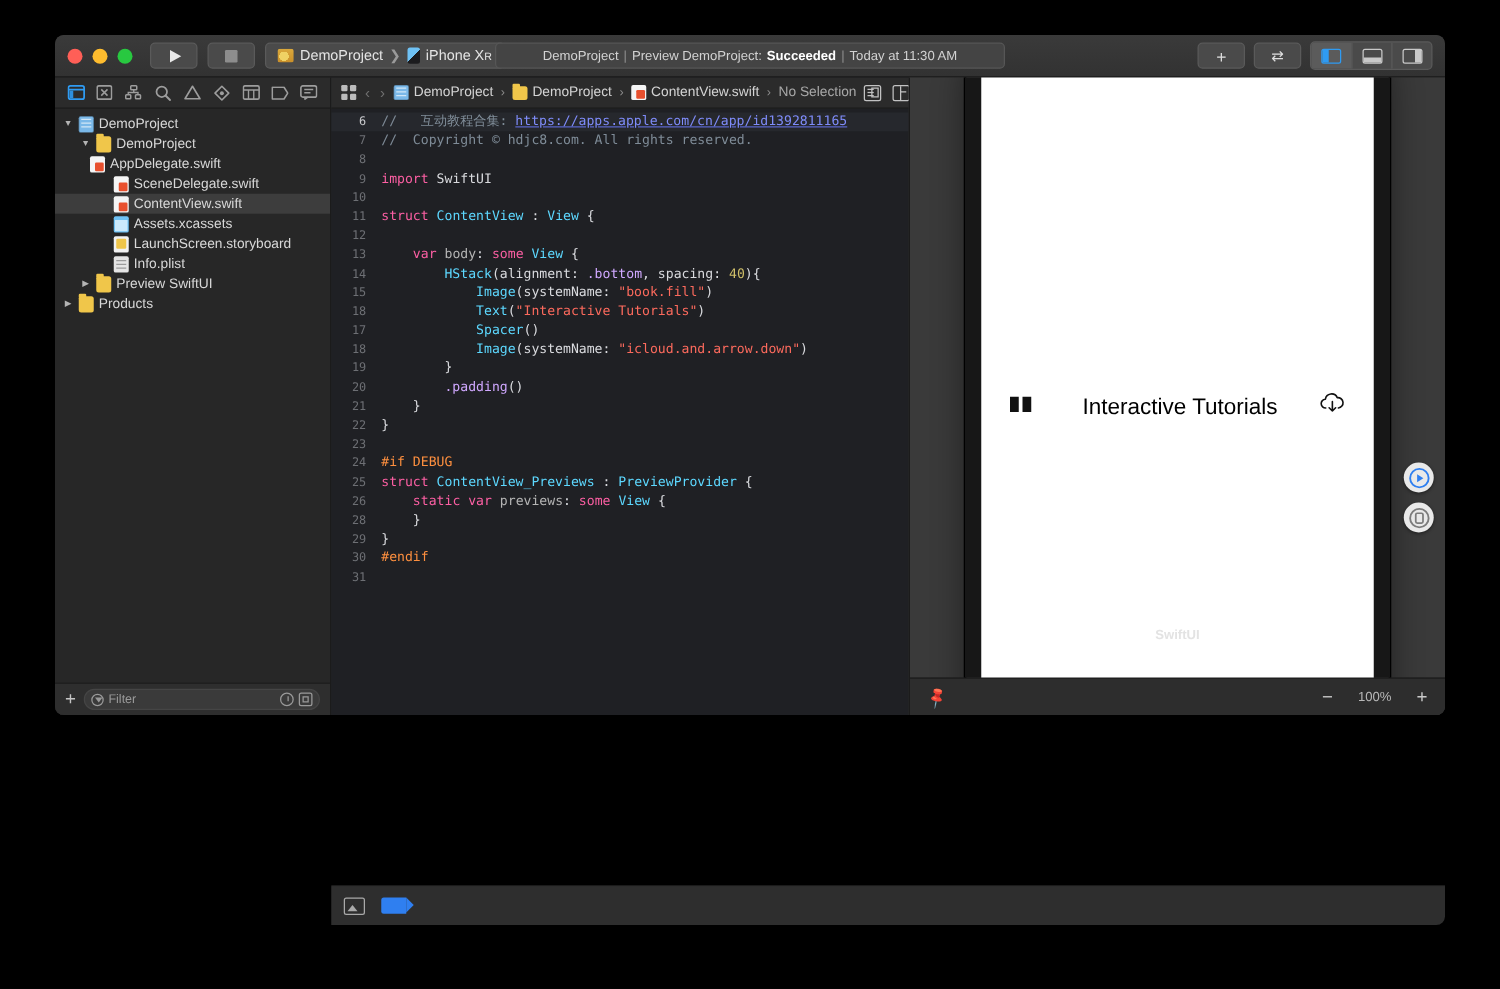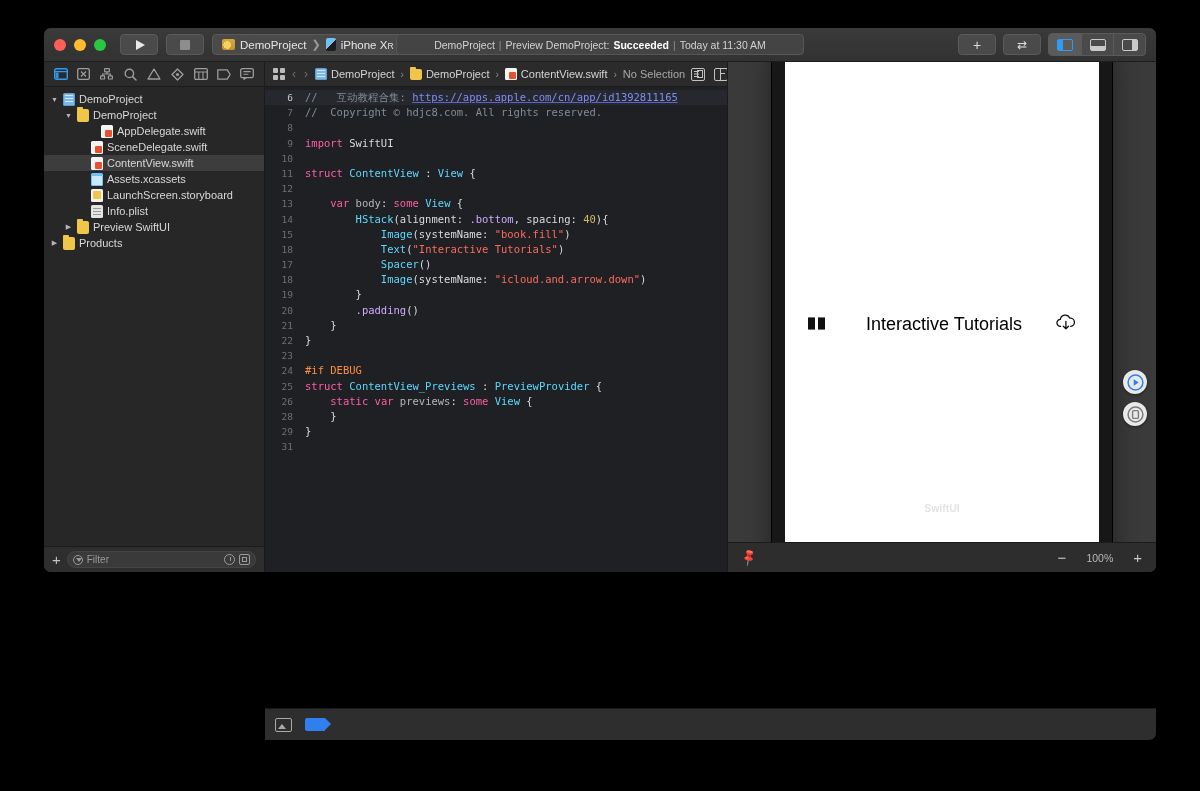--- a/index.html
+++ b/index.html
@@ -388,21 +388,21 @@
           <div class="row" style="padding-left: 6px;">
             <span class="tw">▼</span>
             <span class="fi proj"></span>
             <span>DemoProject</span>
           </div>
           <div class="row" style="padding-left: 20px;">
             <span class="tw">▼</span>
             <span class="fi folder"></span>
             <span>DemoProject</span>
           </div>
-          <div class="row" style="padding-left: 44px;">
+          <div class="row" style="padding-left: 15px;">
             <span class="tw"></span>
             <span class="fi swift"></span>
             <span>AppDelegate.swift</span>
           </div>
           <div class="row" style="padding-left: 34px; align-items: center;">
             <span class="tw"></span>
             <span class="fi swift"></span>
             <span>SceneDelegate.swift</span>
           </div>
           <div class="row sel" style="padding-left: 34px;">
@@ -494,20 +494,21 @@
             <div class="cl"><span class="ln">19</span><span class="src"><span class="pl">        }</span></span></div>
             <div class="cl"><span class="ln">20</span><span class="src"><span class="pl">        </span><span class="fn">.padding</span><span class="pl">()</span></span></div>
             <div class="cl"><span class="ln">21</span><span class="src"><span class="pl">    }</span></span></div>
             <div class="cl"><span class="ln">22</span><span class="src"><span class="pl">}</span></span></div>
             <div class="cl"><span class="ln">23</span><span class="src"></span></div>
             <div class="cl"><span class="ln">24</span><span class="src"><span class="pp">#if</span><span class="pl"> </span><span class="pp">DEBUG</span></span></div>
             <div class="cl"><span class="ln">25</span><span class="src"><span class="kw">struct</span><span class="pl"> </span><span class="ty">ContentView_Previews</span><span class="pl"> : </span><span class="ty">PreviewProvider</span><span class="pl"> {</span></span></div>
             <div class="cl"><span class="ln">26</span><span class="src"><span class="pl">    </span><span class="kw">static</span><span class="pl"> </span><span class="kw">var</span><span class="pl"> </span><span class="prop">previews</span><span class="pl">: </span><span class="kw">some</span><span class="pl"> </span><span class="ty">View</span><span class="pl"> {</span></span></div>
             <div class="cl"><span class="ln">28</span><span class="src"><span class="pl">    }</span></span></div>
             <div class="cl"><span class="ln">29</span><span class="src"><span class="pl">}</span></span></div>
+            <div class="cl"><span class="ln">30</span><span class="src"><span class="pp">#endif</span></span></div>
             <div class="cl"><span class="ln">31</span><span class="src"></span></div>
           </div>
       </div>
     </div>
 
     <div class="canvas">
       <div class="canvas-area">
         <div class="phone">
           <div class="screen">
             <div class="hstack">

